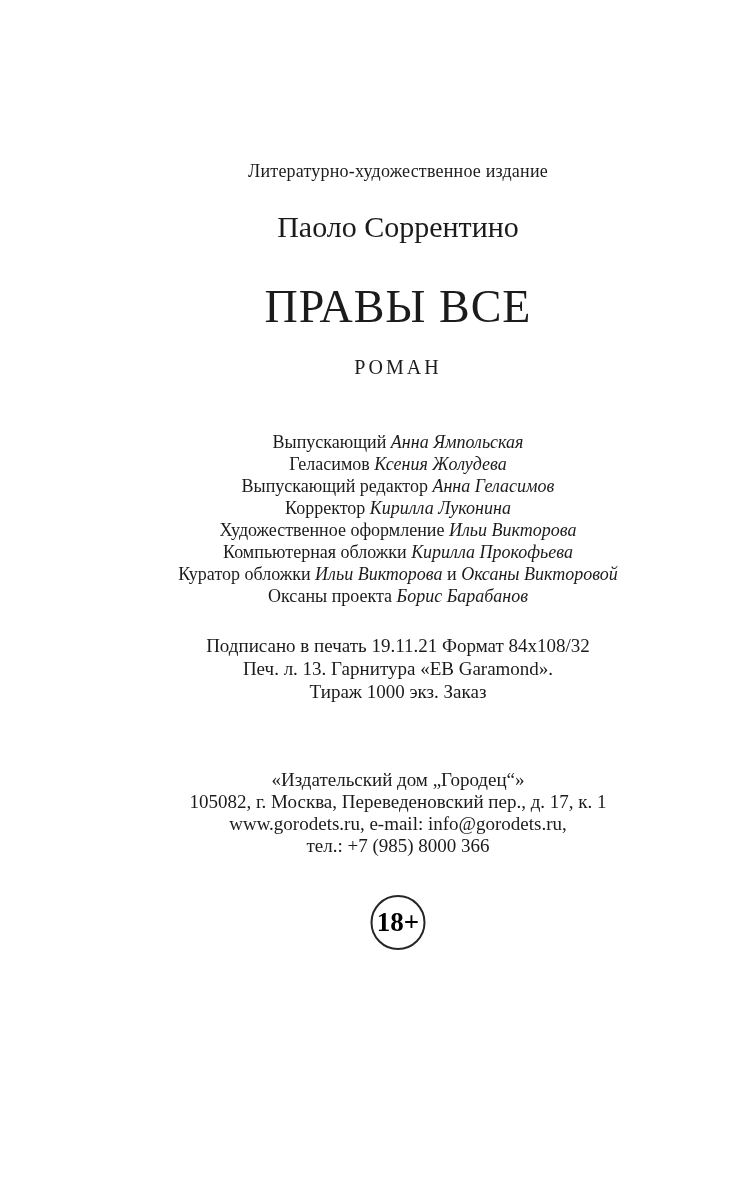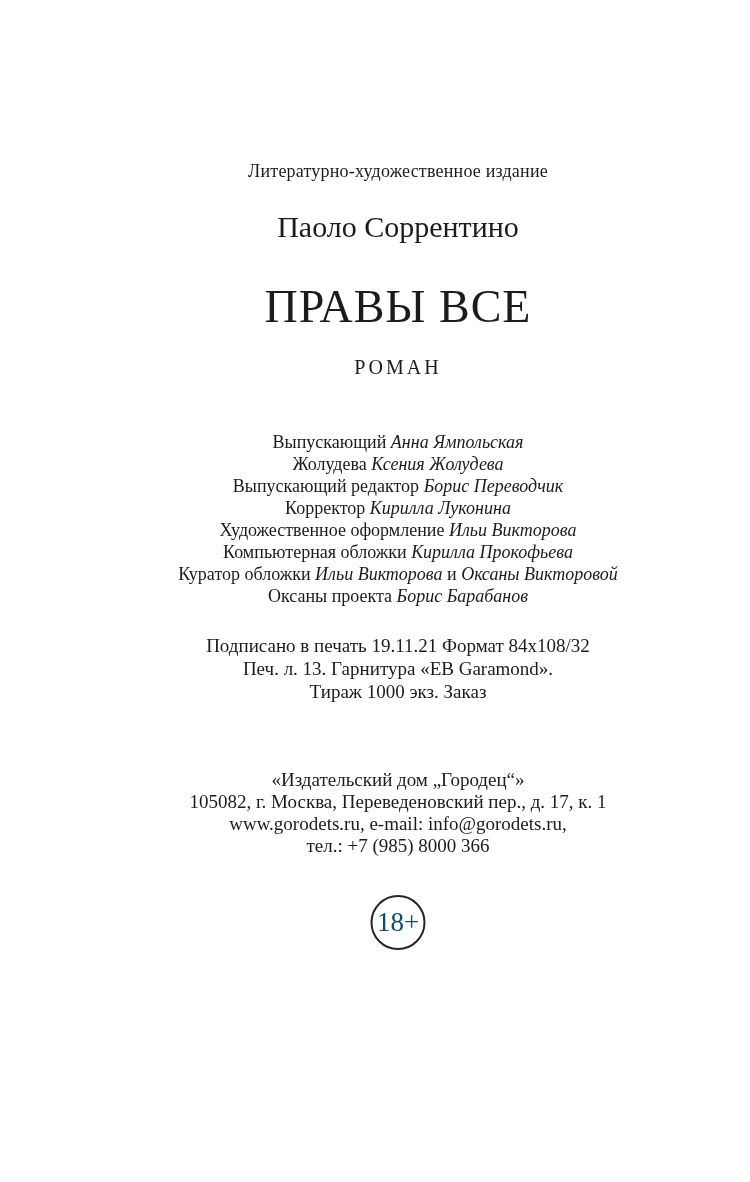--- a/index.html
+++ b/index.html
@@ -74,42 +74,43 @@
     left: 50%;
     transform: translateX(-50%);
     width: 51px;
     height: 51px;
     border: 2.5px solid #262626;
     border-radius: 50%;
     display: flex;
     align-items: center;
     justify-content: center;
     font-size: 27px;
-    color: #0c4a6e;
+    color: #000000;
     box-sizing: content-box;
+    font-weight: bold;
   }
 </style>
 </head>
 <body>
 
 <div class="page">
   <div class="column">
 
     <div class="block edition">Литературно-художественное издание</div>
 
     <div class="block author">Паоло Соррентино</div>
 
     <h1 class="block title">ПРАВЫ ВСЕ</h1>
 
     <div class="block genre">РОМАН</div>
 
     <div class="block credits">
       <div class="credit-line"><span>Выпускающий</span> <span class="it">Анна Ямпольская</span></div>
-      <div class="credit-line"><span>Жолудева</span> <span class="it">Ксения Жолудева</span></div>
-      <div class="credit-line"><span>Выпускающий редактор</span> <span class="it">Борис Переводчик</span></div>
+      <div class="credit-line"><span>Геласимов</span> <span class="it">Ксения Жолудева</span></div>
+      <div class="credit-line"><span>Выпускающий редактор</span> <span class="it">Анна Геласимов</span></div>
       <div class="credit-line"><span>Корректор</span> <span class="it">Кирилла Луконина</span></div>
       <div class="credit-line"><span>Художественное оформление</span> <span class="it">Ильи Викторова</span></div>
       <div class="credit-line"><span>Компьютерная обложки</span> <span class="it">Кирилла Прокофьева</span></div>
       <div class="credit-line"><span>Куратор обложки</span> <span class="it">Ильи Викторова</span> <span>и</span> <span class="it">Оксаны Викторовой</span></div>
       <div class="credit-line"><span>Оксаны проекта</span> <span class="it">Борис Барабанов</span></div>
     </div>
 
     <div class="block print-info">
       <div>Подписано в печать 19.11.21 Формат 84х108/32</div>
       <div>Печ. л. 13. Гарнитура «EB Garamond».</div>

